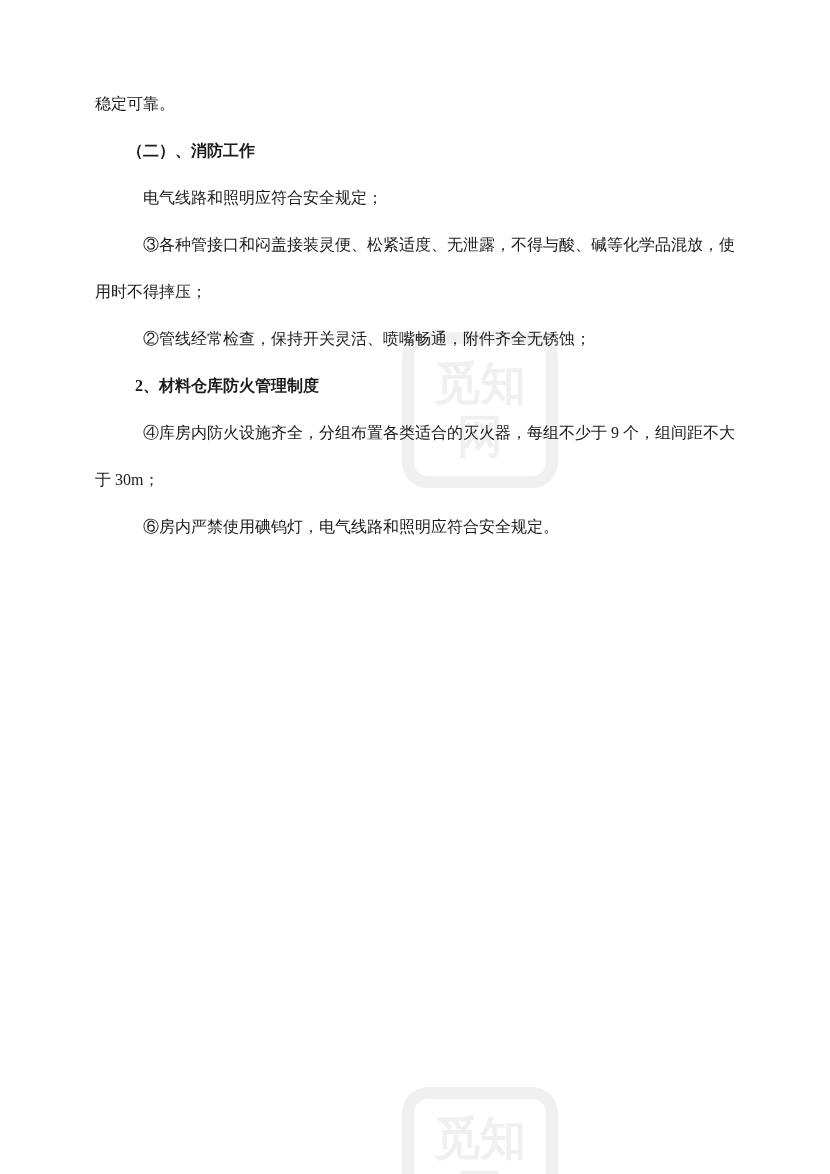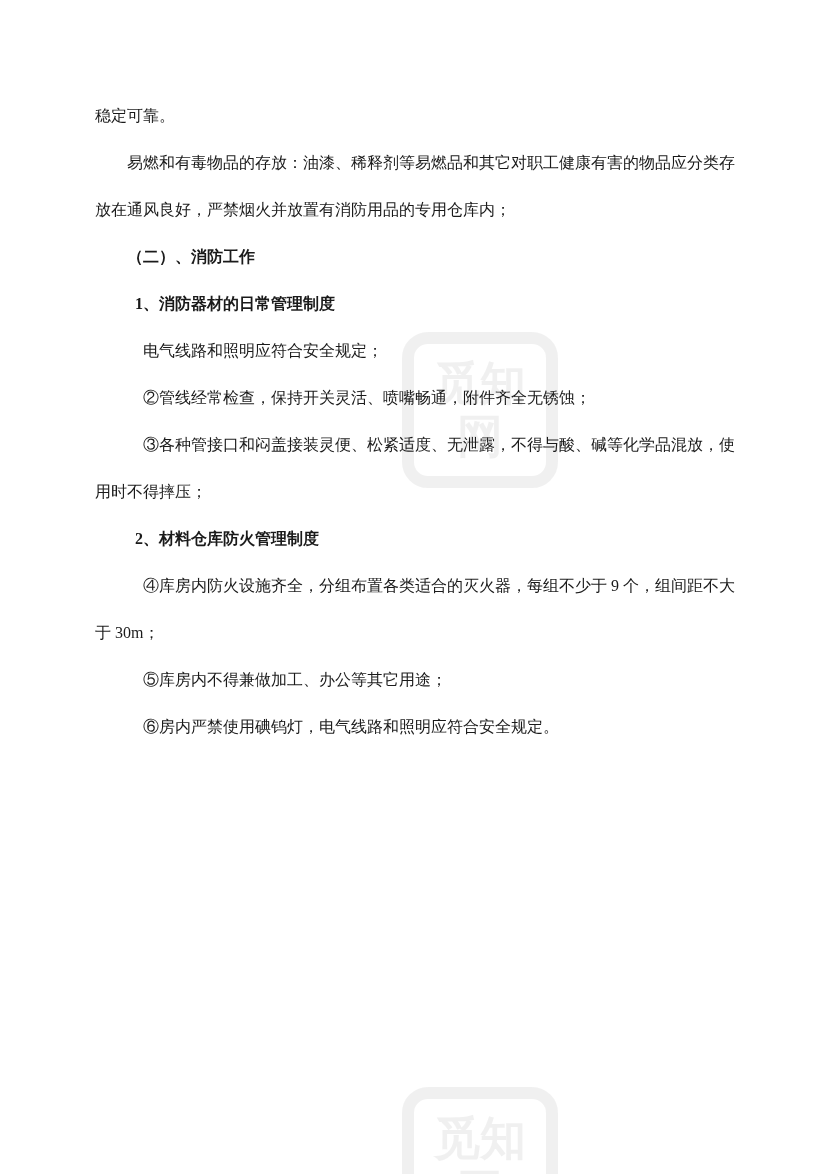--- a/index.html
+++ b/index.html
@@ -52,21 +52,21 @@
     text-align: center;
     word-break: break-all;
     font-family: "Liberation Sans", sans-serif;
   }
   .wm-center { left: 370px; top: 300px; }
   .wm-bottom { left: 370px; top: 1055px; }
   
   .content {
     position: absolute;
     left: 95px;
-    top: 92px;
+    top: 80px;
     width: 640px;
     font-size: 16px;
     line-height: 47px;
     text-align: justify;
     word-break: break-all;
   }
   .para {
     margin: 0;
     padding: 0;
   }
@@ -87,25 +87,22 @@
     </div>
   </div>
   <div class="watermark wm-bottom">
     <div class="wm-box">
       <span class="wm-text">觅知网</span>
     </div>
   </div>
 
   <div class="content">
     <p class="para p-plain">稳定可靠。</p>
-    <p class="para p-indent">易燃和有毒物品的存放：油漆、稀释剂等易燃品和其它对职工健康有害的物品应分类存放在通风良好，严禁烟火并放置有消防用品的专用仓库内；</p>
     <p class="para p-heading">（二）、消防工作</p>
-    <p class="para p-headnum">1、消防器材的日常管理制度</p>
     <p class="para p-item">电气线路和照明应符合安全规定；</p>
+    <p class="para p-item">③各种管接口和闷盖接装灵便、松紧适度、无泄露，不得与酸、碱等化学品混放，使用时不得摔压；</p>
     <p class="para p-item">②管线经常检查，保持开关灵活、喷嘴畅通，附件齐全无锈蚀；</p>
-    <p class="para p-item">③各种管接口和闷盖接装灵便、松紧适度、无泄露，不得与酸、碱等化学品混放，使用时不得摔压；</p>
     <p class="para p-headnum">2、材料仓库防火管理制度</p>
     <p class="para p-item">④库房内防火设施齐全，分组布置各类适合的灭火器，每组不少于 9 个，组间距不大于 30m；</p>
-    <p class="para p-item">⑤库房内不得兼做加工、办公等其它用途；</p>
     <p class="para p-item">⑥房内严禁使用碘钨灯，电气线路和照明应符合安全规定。</p>
   </div>
 
 </div>
 
 </body></html>

